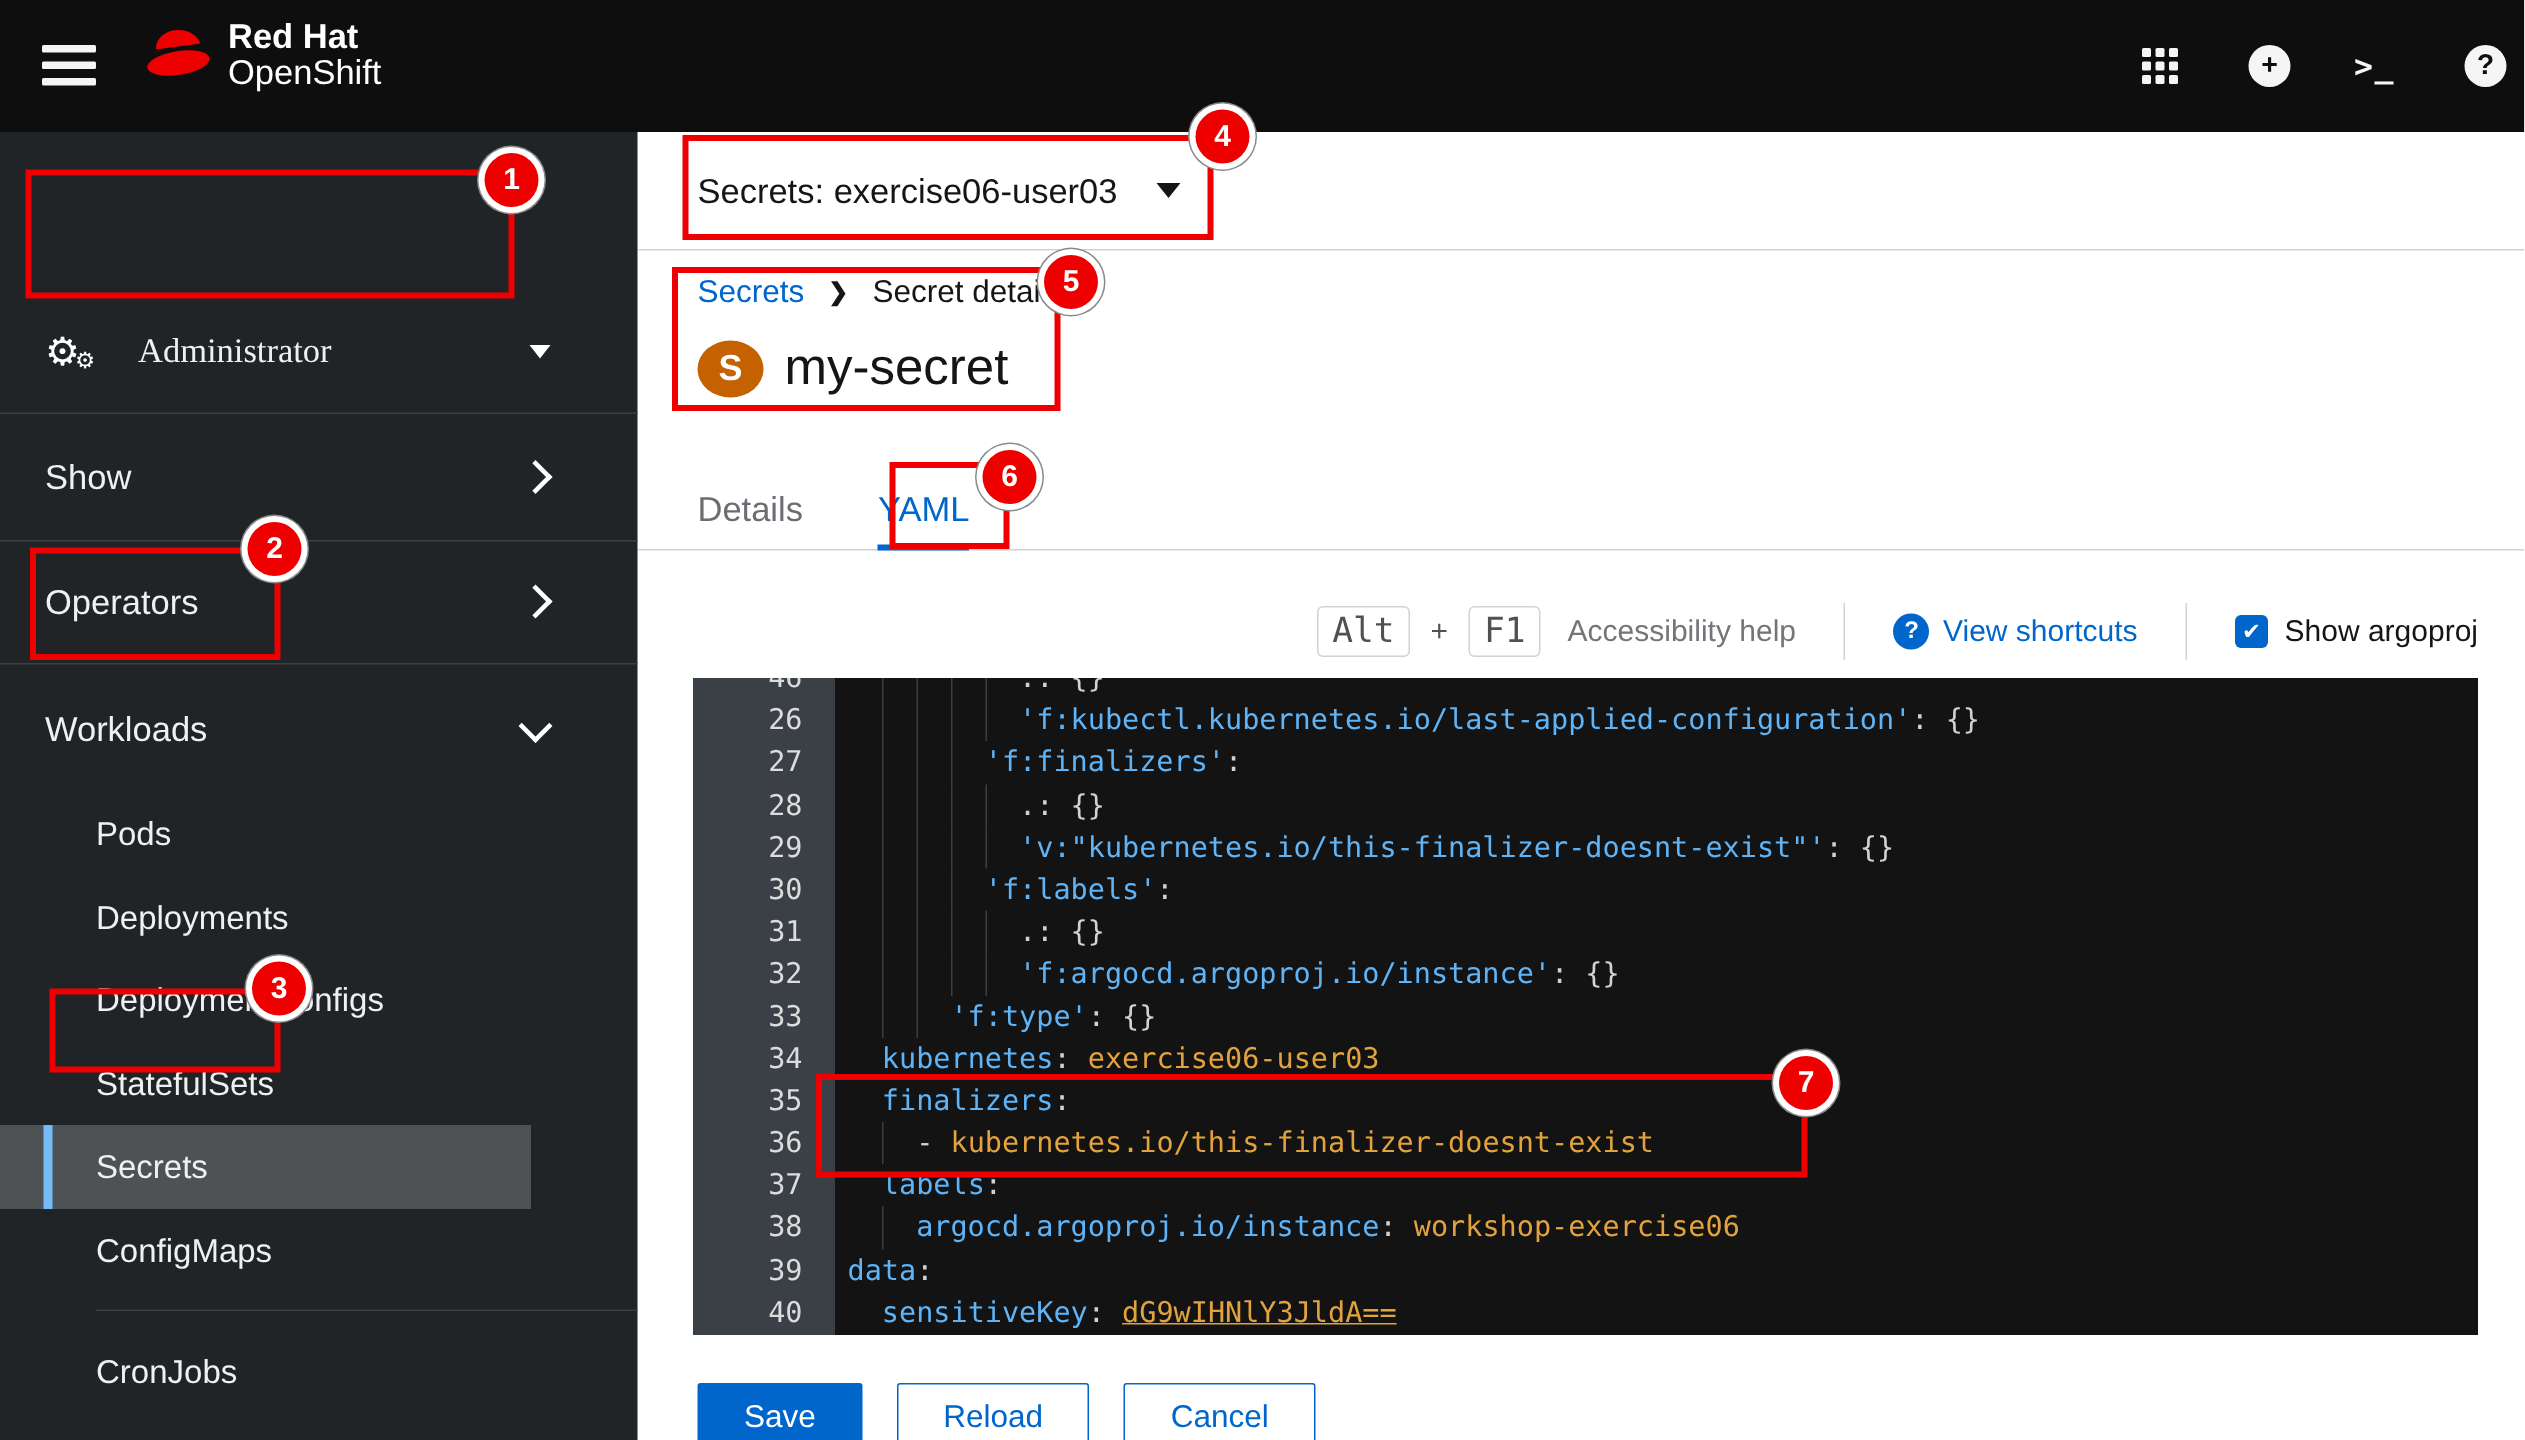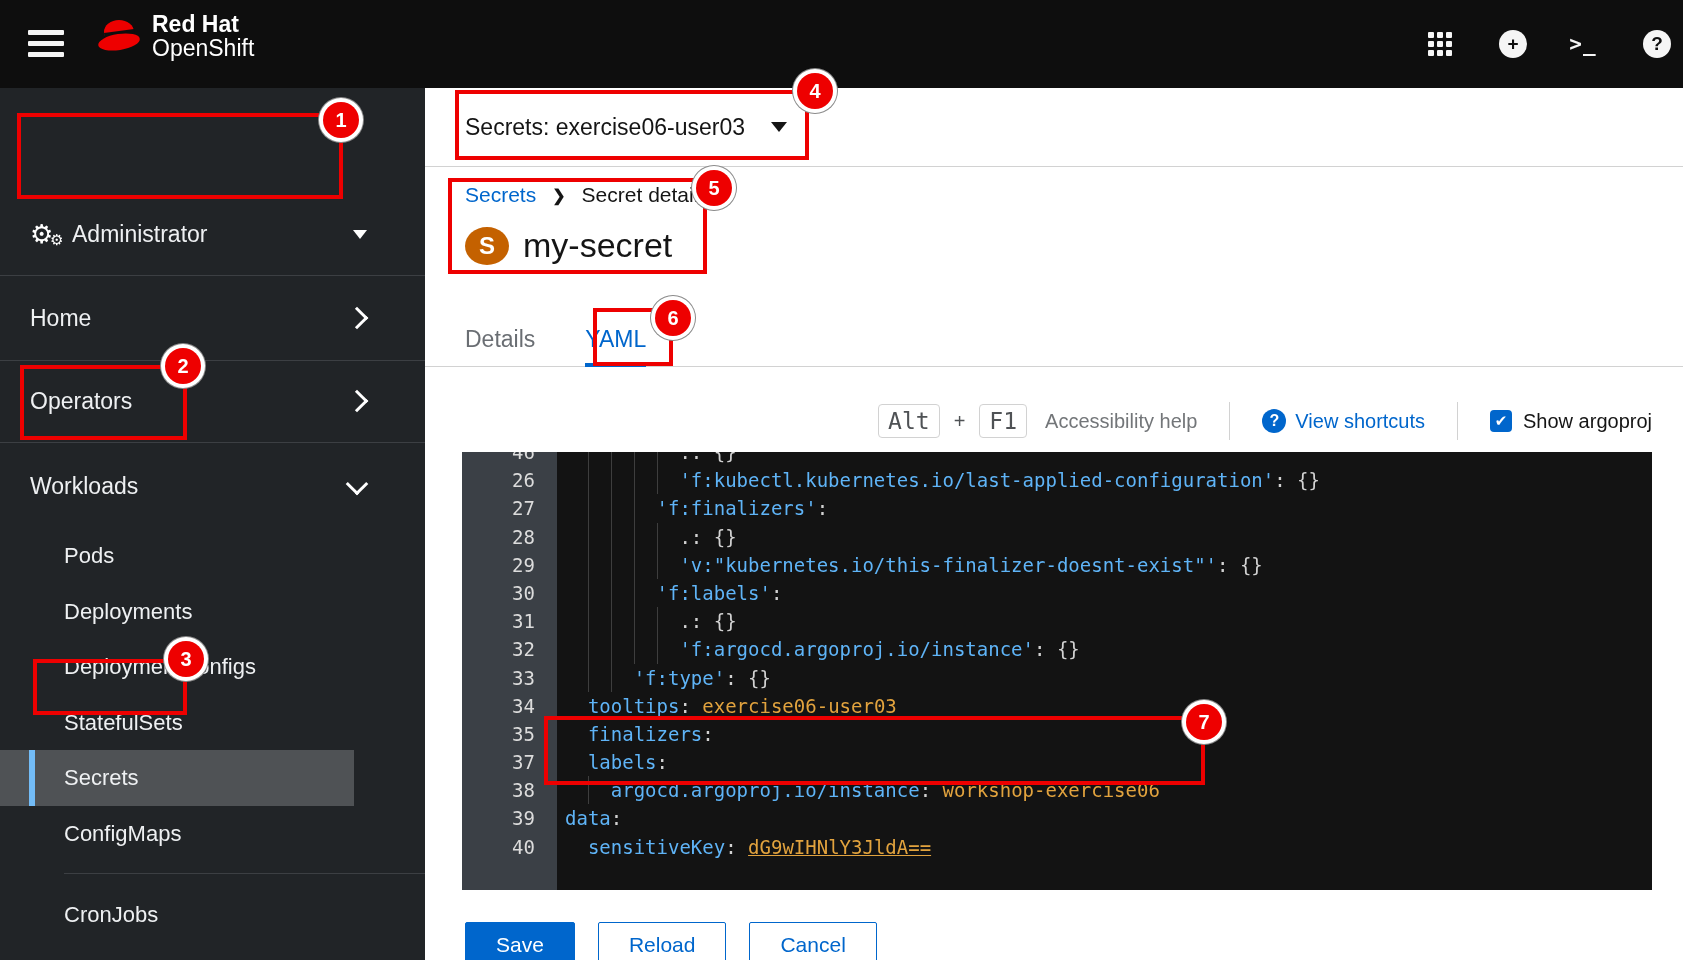--- a/index.html
+++ b/index.html
@@ -133,27 +133,27 @@
         <span class="term">&gt;_</span>
       </div>
     <div class="hicon" style="left:1635px;">
         <div class="circ">?</div>
       </div>
   </div>
 
   <div class="sidebar">
     <div class="srow" style="top:108px;height:76px;">
       <span class="cogs"><span class="g1">⚙</span><span class="g2">⚙</span></span>
-      <span class="lbl" style="margin-left:12px;">Administrator</span>
+      <span class="lbl" style="margin-left:32px;font-family:Liberation Serif, serif;">Administrator</span>
       <span class="caret-down"></span>
     </div>
     <div class="sdivider" style="top:187px;"></div>
 
     <div class="srow" style="top:190px;height:80px;">
-      <span class="lbl" style="margin-left:30px;">Home</span>
+      <span class="lbl" style="margin-left:30px;">Show</span>
       <span class="chev right"></span>
     </div>
     <div class="sdivider" style="top:272px;"></div>
 
     <div class="srow" style="top:274px;height:78px;">
       <span class="lbl" style="margin-left:30px;">Operators</span>
       <span class="chev right"></span>
     </div>
     <div class="sdivider" style="top:354px;"></div>
 
@@ -236,22 +236,23 @@
     <div class="lines">
         <div class="cl"><i class="ig" style="left: calc(2ch + 103px);"></i><i class="ig" style="left: calc(4ch + 103px);"></i><i class="ig" style="left: calc(6ch + 103px);"></i><i class="ig" style="left: calc(8ch + 103px);"></i><span class="ln">46</span><span class="cd">          <span class="tk-punc">.: {}</span></span></div>
         <div class="cl"><i class="ig" style="left: calc(2ch + 103px);"></i><i class="ig" style="left: calc(4ch + 103px);"></i><i class="ig" style="left: calc(6ch + 103px);"></i><i class="ig" style="left: calc(8ch + 103px);"></i><span class="ln">26</span><span class="cd">          <span class="tk-str">'f:kubectl.kubernetes.io/last-applied-configuration'</span><span class="tk-punc">: {}</span></span></div>
         <div class="cl"><i class="ig" style="left: calc(2ch + 103px);"></i><i class="ig" style="left: calc(4ch + 103px);"></i><i class="ig" style="left: calc(6ch + 103px);"></i><span class="ln">27</span><span class="cd">        <span class="tk-str">'f:finalizers'</span><span class="tk-punc">:</span></span></div>
         <div class="cl"><i class="ig" style="left: calc(2ch + 103px);"></i><i class="ig" style="left: calc(4ch + 103px);"></i><i class="ig" style="left: calc(6ch + 103px);"></i><i class="ig" style="left: calc(8ch + 103px);"></i><span class="ln">28</span><span class="cd">          <span class="tk-punc">.: {}</span></span></div>
         <div class="cl"><i class="ig" style="left: calc(2ch + 103px);"></i><i class="ig" style="left: calc(4ch + 103px);"></i><i class="ig" style="left: calc(6ch + 103px);"></i><i class="ig" style="left: calc(8ch + 103px);"></i><span class="ln">29</span><span class="cd">          <span class="tk-str">'v:"kubernetes.io/this-finalizer-doesnt-exist"'</span><span class="tk-punc">: {}</span></span></div>
         <div class="cl"><i class="ig" style="left: calc(2ch + 103px);"></i><i class="ig" style="left: calc(4ch + 103px);"></i><i class="ig" style="left: calc(6ch + 103px);"></i><span class="ln">30</span><span class="cd">        <span class="tk-str">'f:labels'</span><span class="tk-punc">:</span></span></div>
         <div class="cl"><i class="ig" style="left: calc(2ch + 103px);"></i><i class="ig" style="left: calc(4ch + 103px);"></i><i class="ig" style="left: calc(6ch + 103px);"></i><i class="ig" style="left: calc(8ch + 103px);"></i><span class="ln">31</span><span class="cd">          <span class="tk-punc">.: {}</span></span></div>
         <div class="cl"><i class="ig" style="left: calc(2ch + 103px);"></i><i class="ig" style="left: calc(4ch + 103px);"></i><i class="ig" style="left: calc(6ch + 103px);"></i><i class="ig" style="left: calc(8ch + 103px);"></i><span class="ln">32</span><span class="cd">          <span class="tk-str">'f:argocd.argoproj.io/instance'</span><span class="tk-punc">: {}</span></span></div>
         <div class="cl"><i class="ig" style="left: calc(2ch + 103px);"></i><i class="ig" style="left: calc(4ch + 103px);"></i><span class="ln">33</span><span class="cd">      <span class="tk-str">'f:type'</span><span class="tk-punc">: {}</span></span></div>
-        <div class="cl"><span class="ln">34</span><span class="cd">  <span class="tk-key">tooltips</span><span class="tk-punc">: </span><span class="tk-val">exercise06-user03</span></span></div>
+        <div class="cl"><span class="ln">34</span><span class="cd">  <span class="tk-key">kubernetes</span><span class="tk-punc">: </span><span class="tk-val">exercise06-user03</span></span></div>
         <div class="cl"><span class="ln">35</span><span class="cd">  <span class="tk-key">finalizers</span><span class="tk-punc">:</span></span></div>
+        <div class="cl"><i class="ig" style="left: calc(2ch + 103px);"></i><span class="ln">36</span><span class="cd">    <span class="tk-punc">- </span><span class="tk-val">kubernetes.io/this-finalizer-doesnt-exist</span></span></div>
         <div class="cl"><span class="ln">37</span><span class="cd">  <span class="tk-key">labels</span><span class="tk-punc">:</span></span></div>
         <div class="cl"><i class="ig" style="left: calc(2ch + 103px);"></i><span class="ln">38</span><span class="cd">    <span class="tk-key">argocd.argoproj.io/instance</span><span class="tk-punc">: </span><span class="tk-val">workshop-exercise06</span></span></div>
         <div class="cl"><span class="ln">39</span><span class="cd"><span class="tk-key">data</span><span class="tk-punc">:</span></span></div>
         <div class="cl"><span class="ln">40</span><span class="cd">  <span class="tk-key">sensitiveKey</span><span class="tk-punc">: </span><span class="tk-vallink">dG9wIHNlY3JldA==</span></span></div>
       </div>
   </div>
 
   <div class="actions">
     <div class="btn primary">Save</div>
     <div class="btn secondary">Reload</div>

